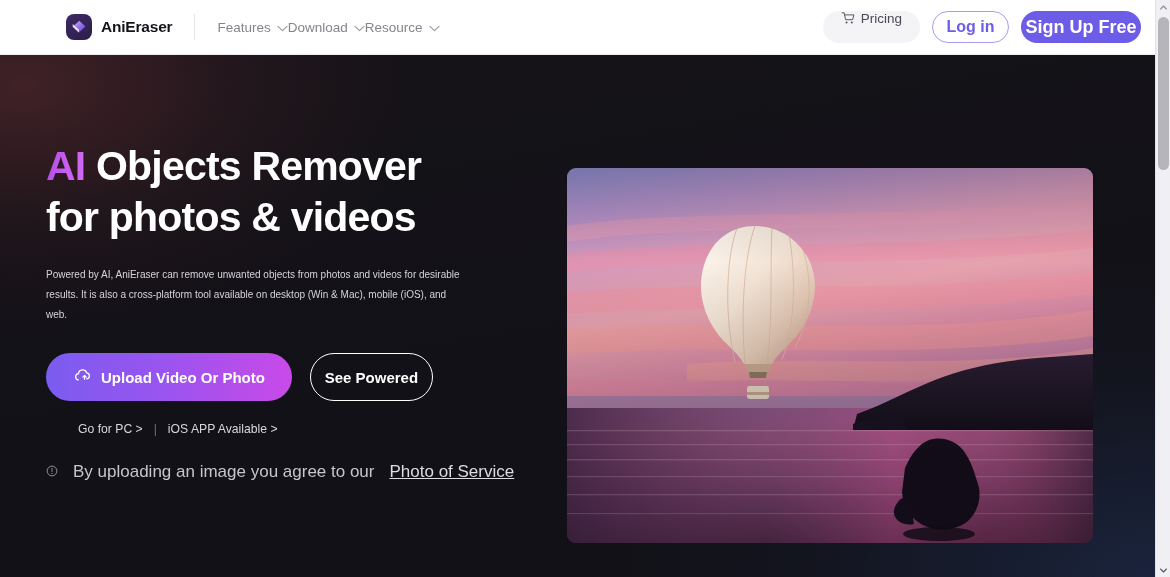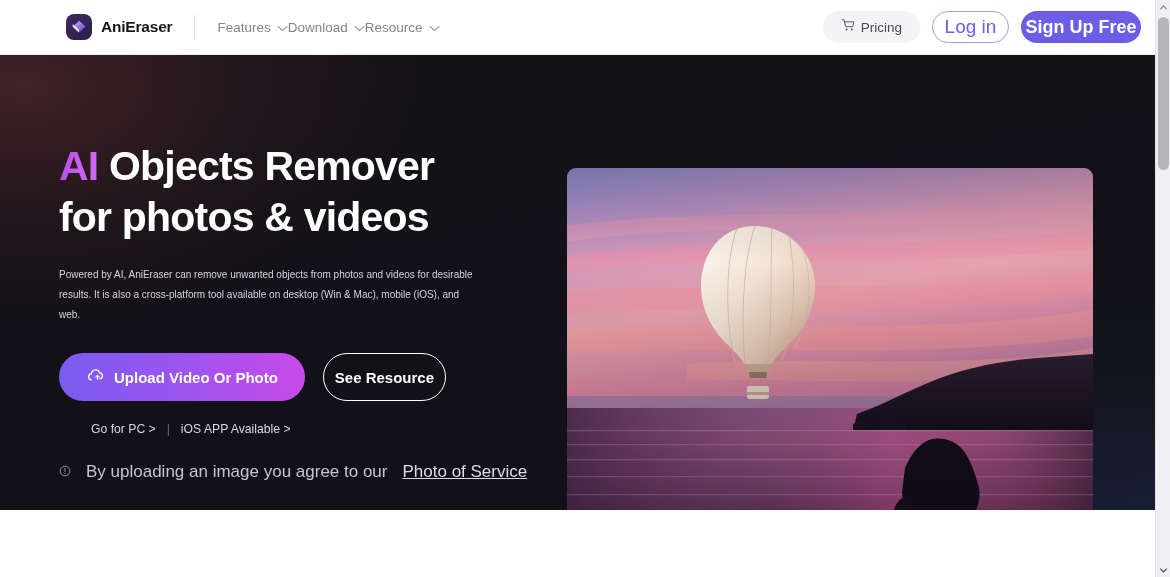--- a/index.html
+++ b/index.html
@@ -18,21 +18,21 @@
     width: 1170px;
     height: 577px;
     background: #ffffff;
   }
 
   
   #page {
     position: absolute;
     top: 0; left: 0;
     width: 1155px;
-    height: 510px;
+    height: 577px;
     overflow: hidden;
   }
 
   
   #site-header {
     position: relative;
     z-index: 5;
     height: 55px;
     width: 100%;
     background: #ffffff;
@@ -86,43 +86,43 @@
 
   .header-right {
     margin-left: auto;
     display: flex;
     align-items: center;
     gap: 12px;
   }
 
   .btn-pricing {
     display: flex;
-    align-items: center;
+    align-items: flex-start;
     gap: 5px;
     height: 32px;
     padding: 0 18px;
     border-radius: 16px;
     background: #f4f4f7;
     font-size: 13.5px;
     color: #4b4b55;
     cursor: pointer;
     white-space: nowrap;
   }
 
   .btn-login {
     display: flex;
     align-items: center;
     justify-content: center;
     height: 32px;
     width: 77px;
     border-radius: 16px;
     border: 1.3px solid #a99cf0;
     color: #6c5ce7;
-    font-size: 19px;
-    font-weight: normal;
+    font-size: 16px;
+    font-weight: bold;
     cursor: pointer;
     background: #ffffff;
   }
 
   .btn-signup {
     display: flex;
     align-items: center;
     justify-content: center;
     height: 32px;
     width: 120px;
@@ -142,21 +142,21 @@
     height: 522px;
     background:
       radial-gradient(560px 330px at 2% 6%, rgba(129, 55, 60, 0.40) 0%, rgba(90, 40, 48, 0.16) 42%, rgba(20, 18, 24, 0) 72%),
       radial-gradient(760px 430px at 100% 100%, rgba(33, 52, 92, 0.55) 0%, rgba(26, 36, 62, 0.22) 45%, rgba(18, 17, 22, 0) 75%),
       linear-gradient(170deg, #151318 0%, #121117 55%, #111016 100%);
     overflow: hidden;
   }
 
   .hero-copy {
     position: absolute;
-    left: 59px;
+    left: 46px;
     top: 86px;
     width: 470px;
   }
 
   .headline {
     font-size: 41px;
     line-height: 51px;
     font-weight: bold;
     color: #ffffff;
     letter-spacing: -0.8px;
@@ -377,21 +377,21 @@
             <span>
               <svg width="19" height="19" viewBox="0 0 24 24">
                 <path d="M6.6 17.6 A4.0 4.0 0 0 1 6.9 9.7 A5.3 5.3 0 0 1 17.2 8.6 A3.9 3.9 0 0 1 17.6 16.3" fill="none" stroke="#ffffff" stroke-width="1.6" stroke-linecap="round" stroke-linejoin="round"></path>
                 <path d="M14.6 16.6 V12.2 M12.5 14.1 L14.6 12.0 L16.7 14.1" fill="none" stroke="#ffffff" stroke-width="1.6" stroke-linecap="round" stroke-linejoin="round"></path>
               </svg>
             </span>
             <span>Upload Video Or Photo</span>
           </div>
 
           <div class="btn-see-pricing">
-            <span>See Resource</span>
+            <span>See Powered</span>
           </div>
 
         </div>
 
         <div class="links-row">
           <span class="link">Go for PC &gt;</span>
           <span class="sep">|</span>
           <span class="link">iOS APP Available &gt;</span>
         </div>
 

